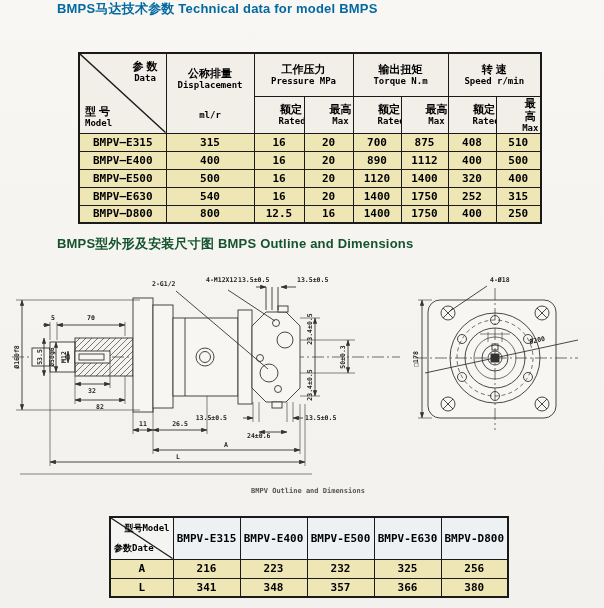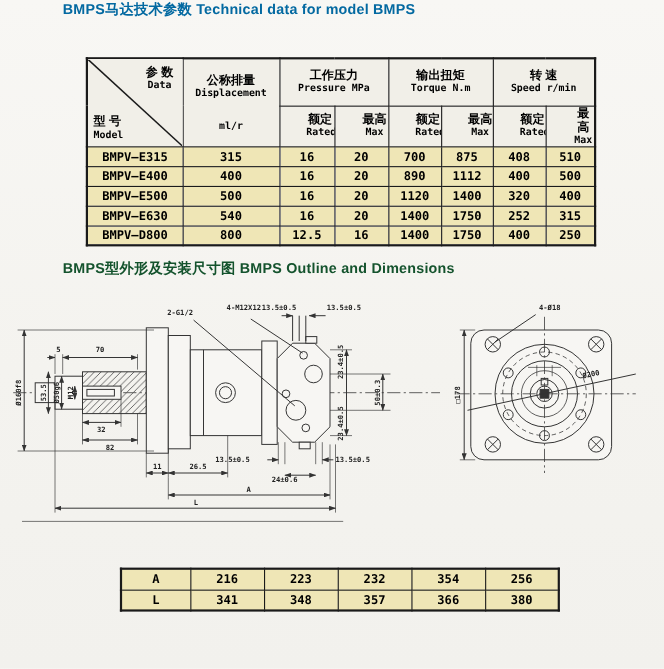--- a/index.html
+++ b/index.html
@@ -337,38 +337,53 @@
   <text x="312" y="123" transform="rotate(-90 312 123)" text-anchor="middle">23.4±0.5</text>
   <text x="345" y="95" transform="rotate(-90 345 95)" text-anchor="middle">50±0.3</text>
   <text x="226" y="185" text-anchor="middle" font-size="8">A</text>
   <text x="178" y="197" text-anchor="middle" font-size="8">L</text>
   <text x="490" y="20">4-Ø18</text>
   <text x="418" y="97" transform="rotate(-90 418 97)" text-anchor="middle">□178</text>
   <text x="530" y="82" transform="rotate(-12 530 82)">Ø200</text>
 </svg>
 
 <div class="caption">
+  <div class="en">BMPV Outline and Dimensions</div>
 </div>
 
 <table class="dims">
   <colgroup>
       <col style="width:63px">
       <col style="width:67px">
       <col style="width:67px">
       <col style="width:67px">
       <col style="width:67px">
       <col style="width:67px">
     </colgroup>
   <tbody>
+      <tr>
+    <th class="corner2">
+      <svg>
+            <line x1="0" y1="0" x2="100%" y2="100%" stroke="#1a1a1a" stroke-width="1.2"></line>
+          </svg>
+      <div class="tr">型号Model</div>
+      <div class="bl">参数Date</div>
+    </th>
+    <th>BMPV-E315</th>
+    <th>BMPV-E400</th>
+    <th>BMPV-E500</th>
+    <th>BMPV-E630</th>
+    <th>BMPV-D800</th>
+  </tr>
   <tr>
     <td>A</td>
     <td>216</td>
     <td>223</td>
     <td>232</td>
-    <td>354</td>
+    <td>325</td>
     <td>256</td>
   </tr>
   <tr>
     <td>L</td>
     <td>341</td>
     <td>348</td>
     <td>357</td>
     <td>366</td>
     <td>380</td>
   </tr>

